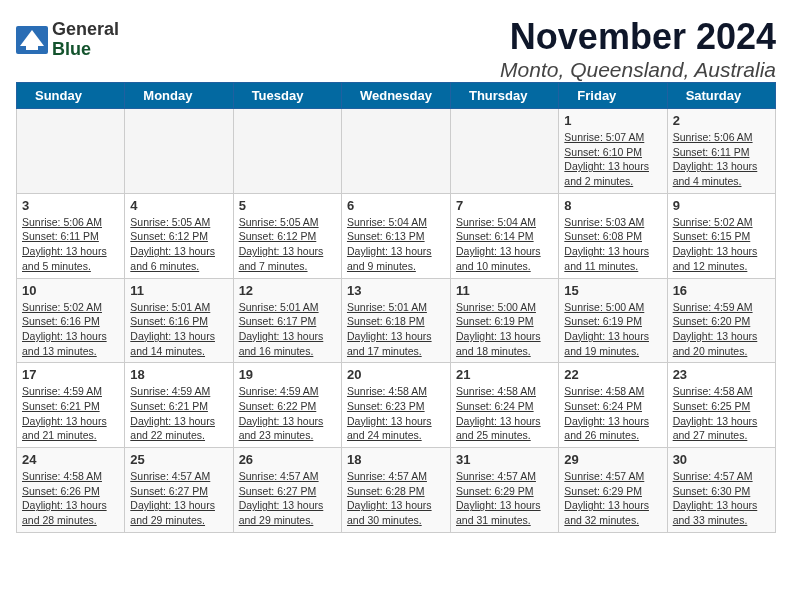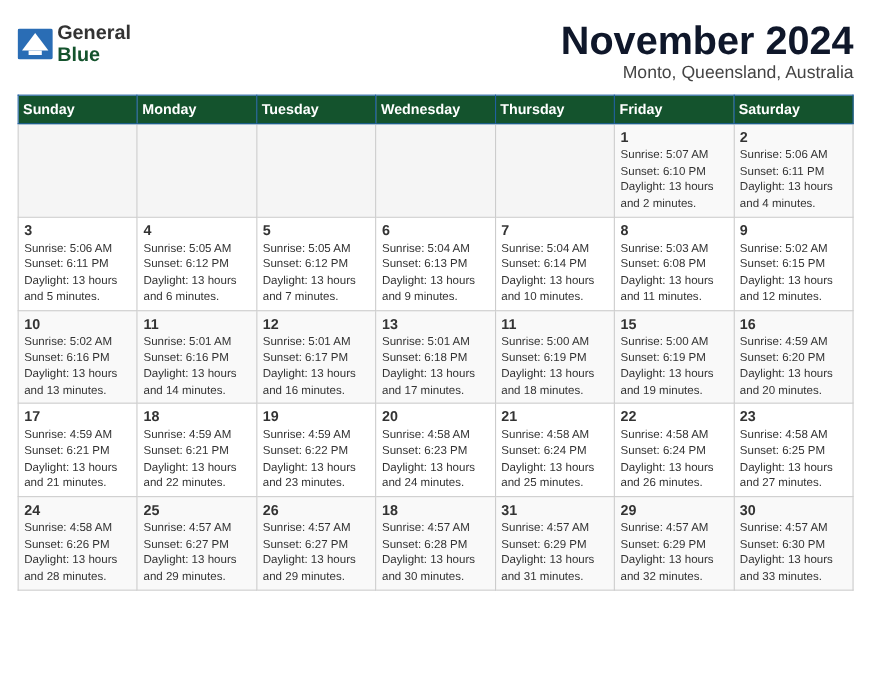--- a/index.html
+++ b/index.html
@@ -7,21 +7,20 @@
       font-family: Arial, sans-serif;
       background: #fff;
       width: 792px;
       min-height: 612px;
       padding: 16px;
     }
     .header-area {
       display: flex;
       align-items: flex-start;
       justify-content: space-between;
-      margin-bottom: 10px;
     }
     .logo {
       display: flex;
       align-items: center;
       margin-top: 4px;
     }
     .logo-text {
       font-size: 18px;
       font-weight: bold;
       line-height: 1.1;
@@ -35,33 +34,34 @@
     }
     .title-area {
       text-align: right;
     }
     .month-title {
       font-size: 36px;
       font-weight: bold;
       color: #0f172a;
     }
     .location {
-      font-size: 16px;
+      font-size: 21px;
       color: #444;
+      font-style: italic;
     }
     .calendar {
       width: 100%;
       border-collapse: collapse;
       border: 1px solid #ccc;
     }
     .calendar thead th {
-      background-color: #14532d;
+      background-color: #0369a1;
       color: #fff;
       text-align: left;
-      padding: 5px 4px;
+      padding: 5px 18px;
       font-size: 13px;
       border: 1px solid #2060a0;
     }
     .calendar tbody td {
       width: 14.28%;
       vertical-align: top;
       padding: 4px 5px;
       border: 1px solid #ccc;
       font-size: 11px;
       color: #333;
@@ -74,20 +74,21 @@
     .day-num {
       font-size: 13px;
       font-weight: bold;
       display: block;
       margin-bottom: 2px;
     }
     .cell-info {
       font-size: 10.5px;
       line-height: 1.4;
       color: #333;
+      text-decoration: underline;
     }
     .empty-cell {
       background: #f5f5f5 !important;
     }
   </style>
 </head>
 <body>
 
 <div class="header-area">
   <div class="logo">

